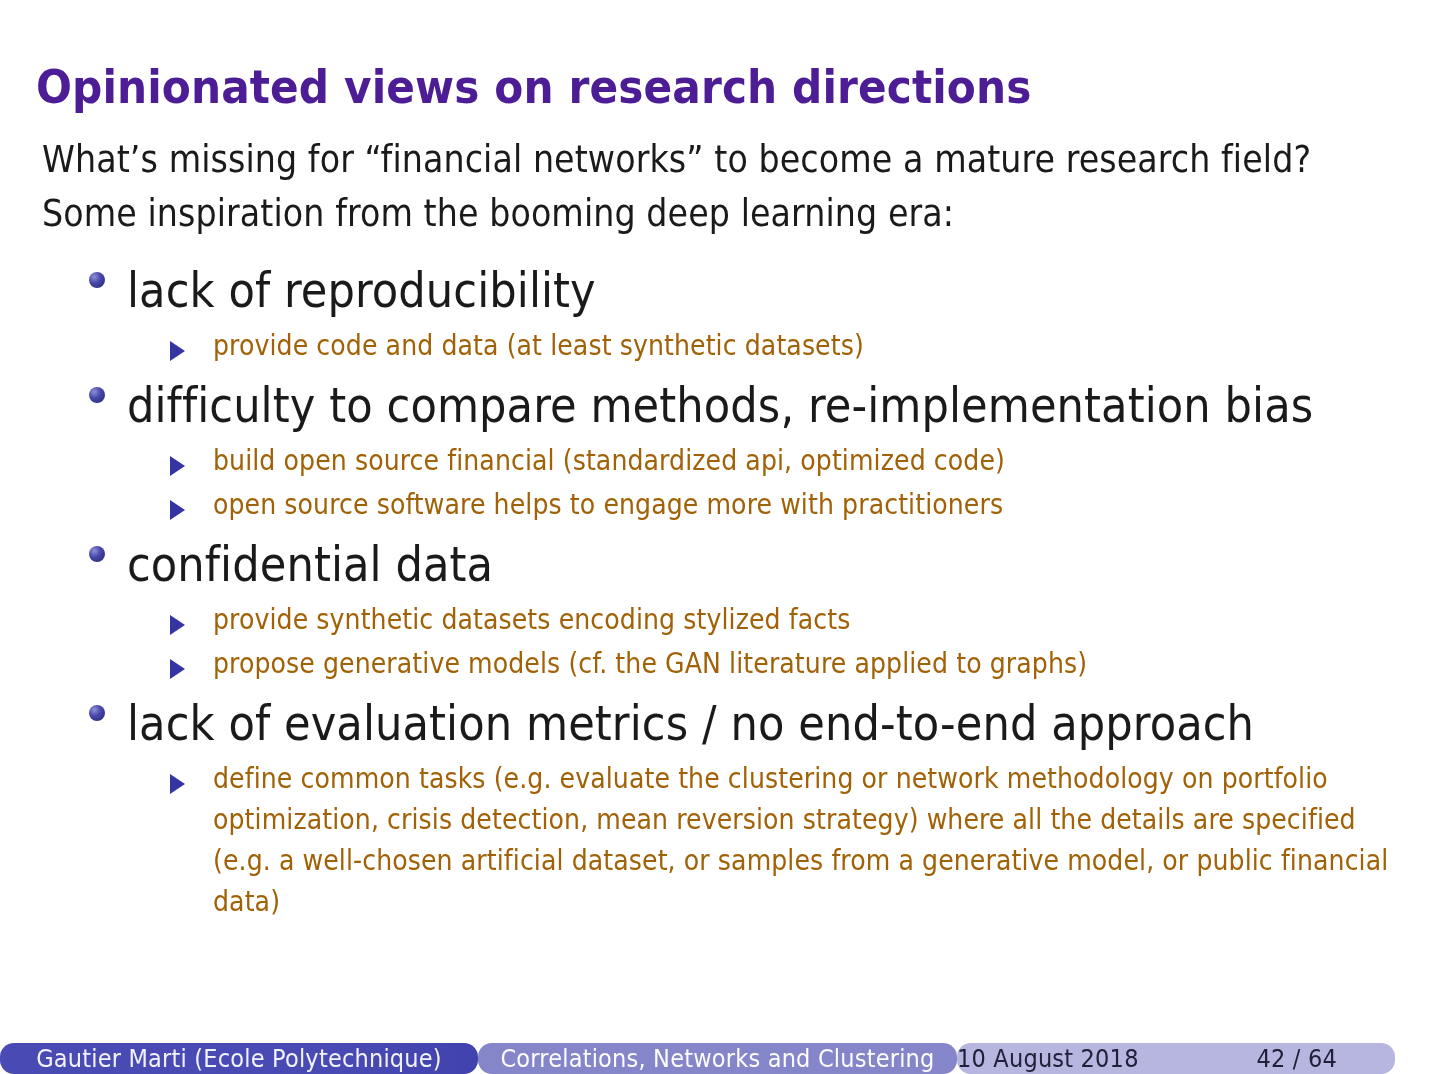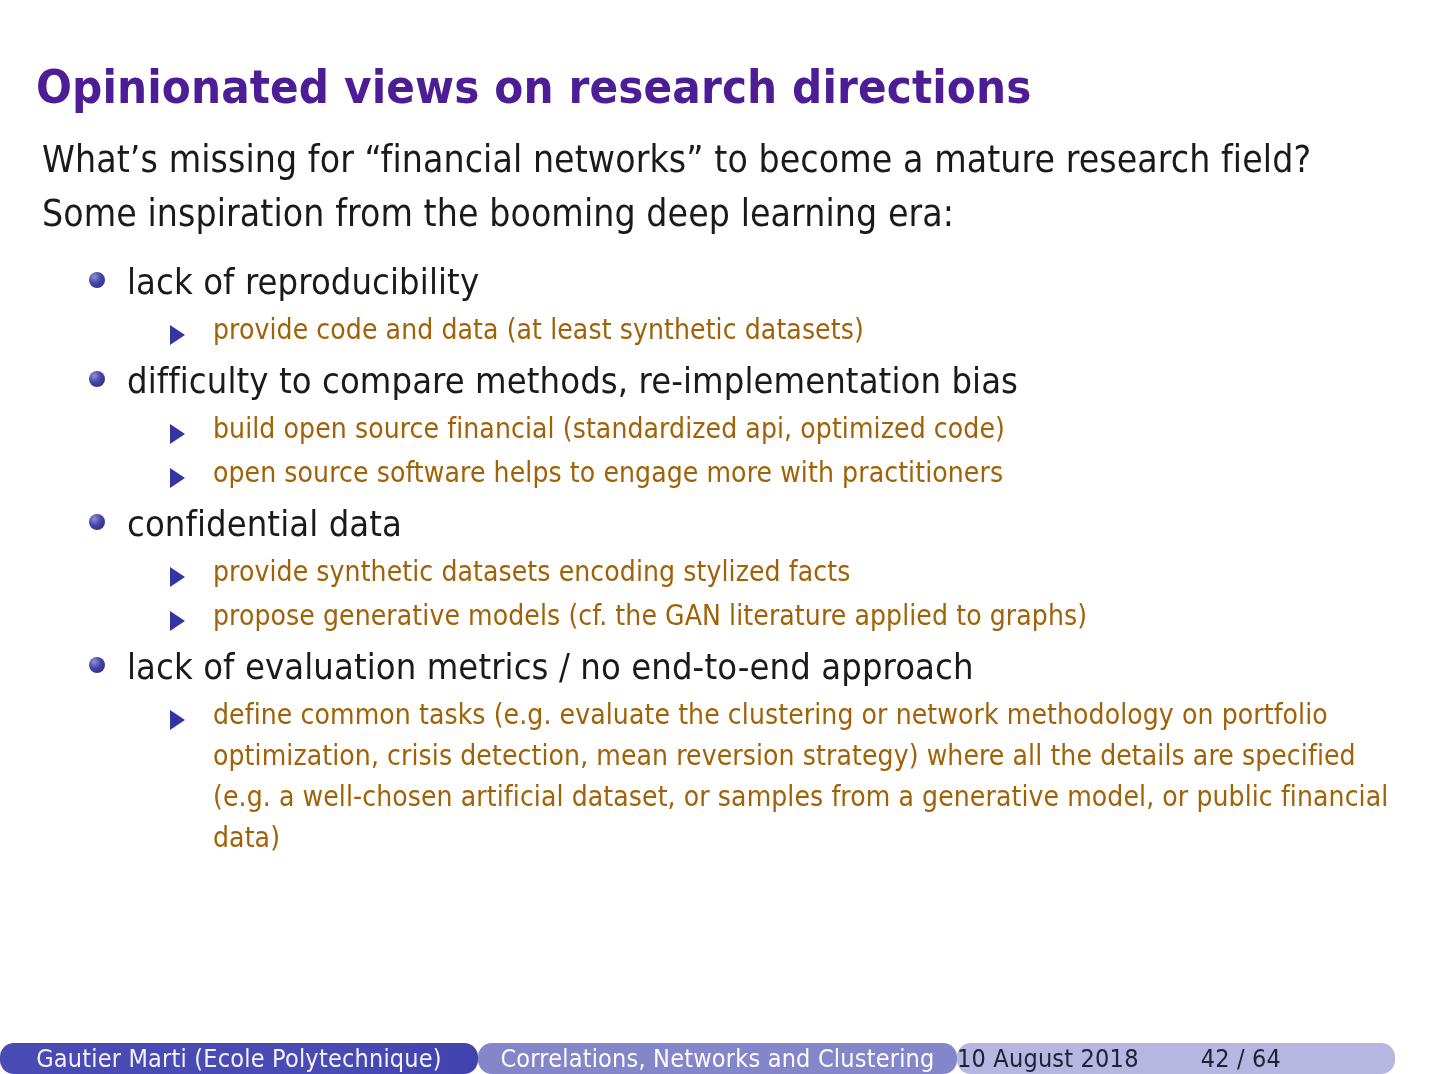--- a/index.html
+++ b/index.html
@@ -60,21 +60,21 @@
   .bullet-ball {
     position: absolute;
     left: 47px;
     top: 14px;
     width: 16px;
     height: 16px;
     border-radius: 50%;
     background: radial-gradient(circle at 33% 30%, #8f90d8 0%, #4646a8 42%, #262673 100%);
   }
   .lvl1-text {
-    font-size: 36px;
+    font-size: 48px;
     line-height: 1.34;
     color: #1a1a1a;
     letter-spacing: 0.1px;
     white-space: nowrap;
   }
 
   ul.lvl2 {
     list-style: none;
     margin: 4px 0 6px 0;
     padding: 0;
@@ -131,21 +131,21 @@
   }
   #foot-subject {
     width: 479px;
     background: #8585c9;
     color: #fdfdff;
   }
   #foot-meta {
     width: 438px;
     background: #b6b6e0;
     color: #20203a;
-    justify-content: flex-start;
+    justify-content: space-between;
     padding-right: 58px;
     gap: 62px;
   }
   #foot-meta span { display: inline-block; }
 </style>
 </head>
 <body>
 
 <div id="slide">
 

